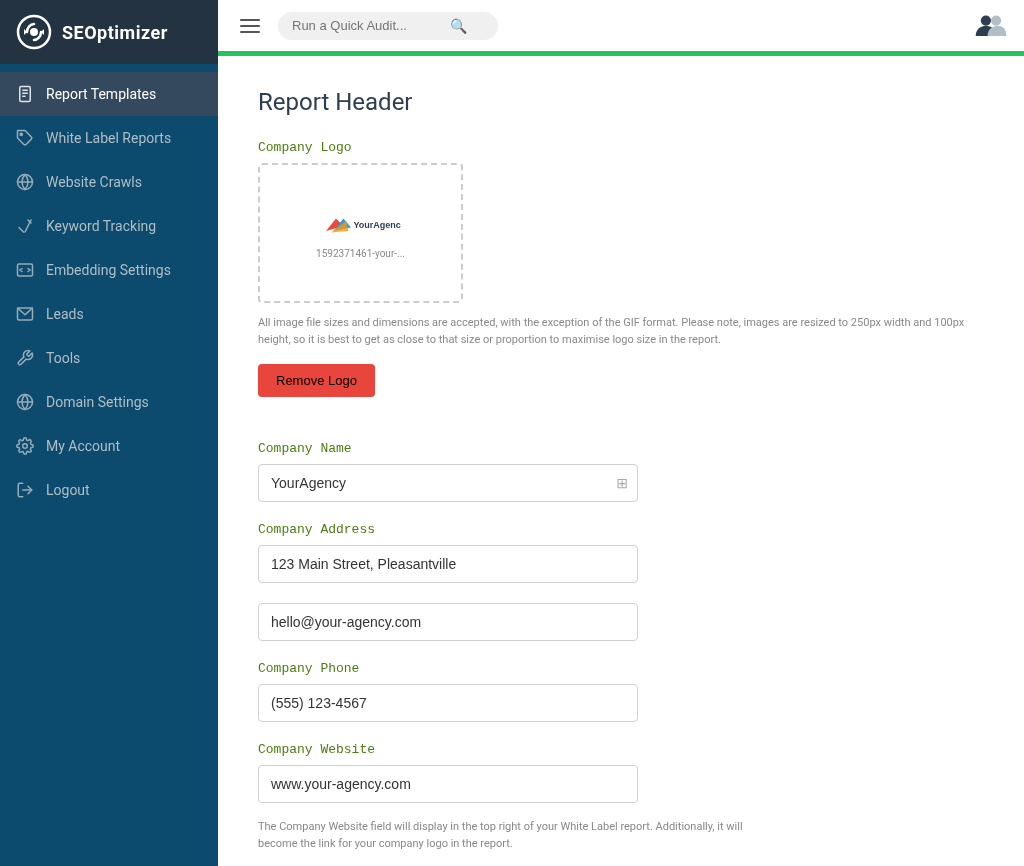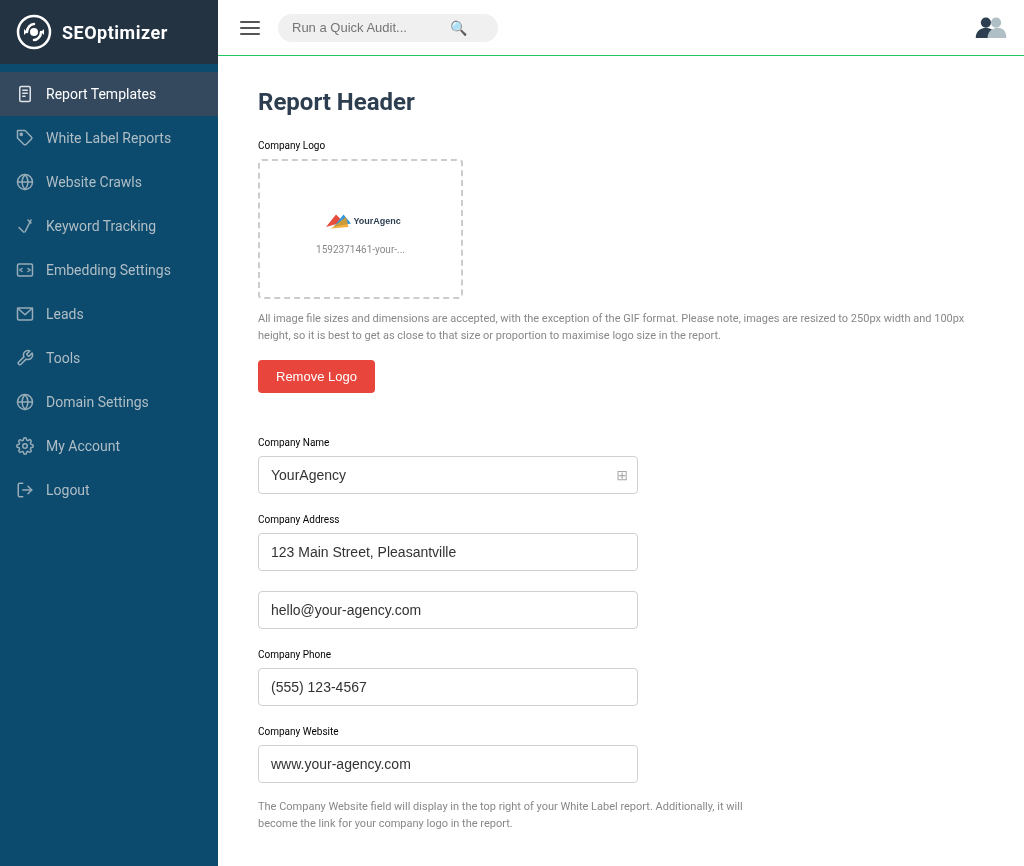--- a/index.html
+++ b/index.html
@@ -66,21 +66,21 @@
     
     .main-area {
       flex: 1;
       display: flex;
       flex-direction: column;
       overflow: hidden;
     }
     .topbar {
       height: 56px;
       background: #fff;
-      border-bottom: 1px solid #22c55e;
+      border-bottom: 5px solid #22c55e;
       display: flex;
       align-items: center;
       padding: 0 16px;
       gap: 12px;
     }
     .hamburger-btn {
       background: none;
       border: none;
       cursor: pointer;
       padding: 6px;
@@ -123,30 +123,31 @@
 
     
     .content {
       flex: 1;
       overflow-y: auto;
       background: #fff;
       padding: 32px 40px;
     }
     .page-title {
       font-size: 24px;
-      font-weight: 700;
+      font-weight: 400;
       color: #2c3e50;
       margin-bottom: 24px;
     }
     .form-section { max-width: 760px; }
     .field-label {
-      font-size: 10px;
-      color: #000000;
+      font-size: 13px;
+      color: #4d7c0f;
       margin-bottom: 8px;
       font-weight: 400;
+      font-family: Liberation Mono, monospace;
     }
     .logo-upload-area {
       width: 205px;
       height: 140px;
       border: 2px dashed #ccc;
       border-radius: 4px;
       display: flex;
       flex-direction: column;
       align-items: center;
       justify-content: center;
@@ -165,21 +166,21 @@
       color: #888;
     }
     .logo-hint {
       font-size: 11px;
       color: #888;
       line-height: 1.5;
       margin-bottom: 16px;
     }
     .remove-logo-btn {
       background: #e8453c;
-      color: #ffffff;
+      color: #000000;
       border: none;
       border-radius: 4px;
       padding: 9px 18px;
       font-size: 13px;
       font-weight: 500;
       cursor: pointer;
       margin-bottom: 24px;
     }
     .form-field-group {
       margin-bottom: 20px;

